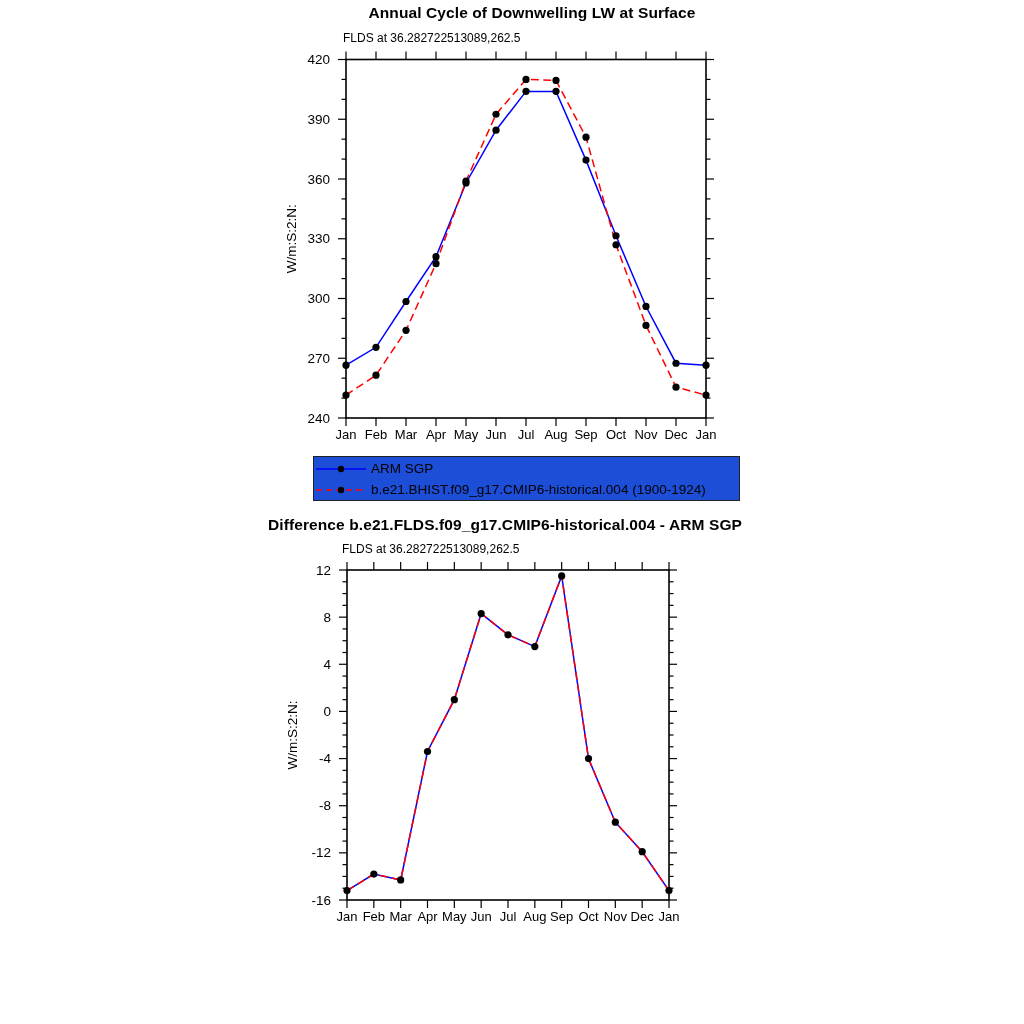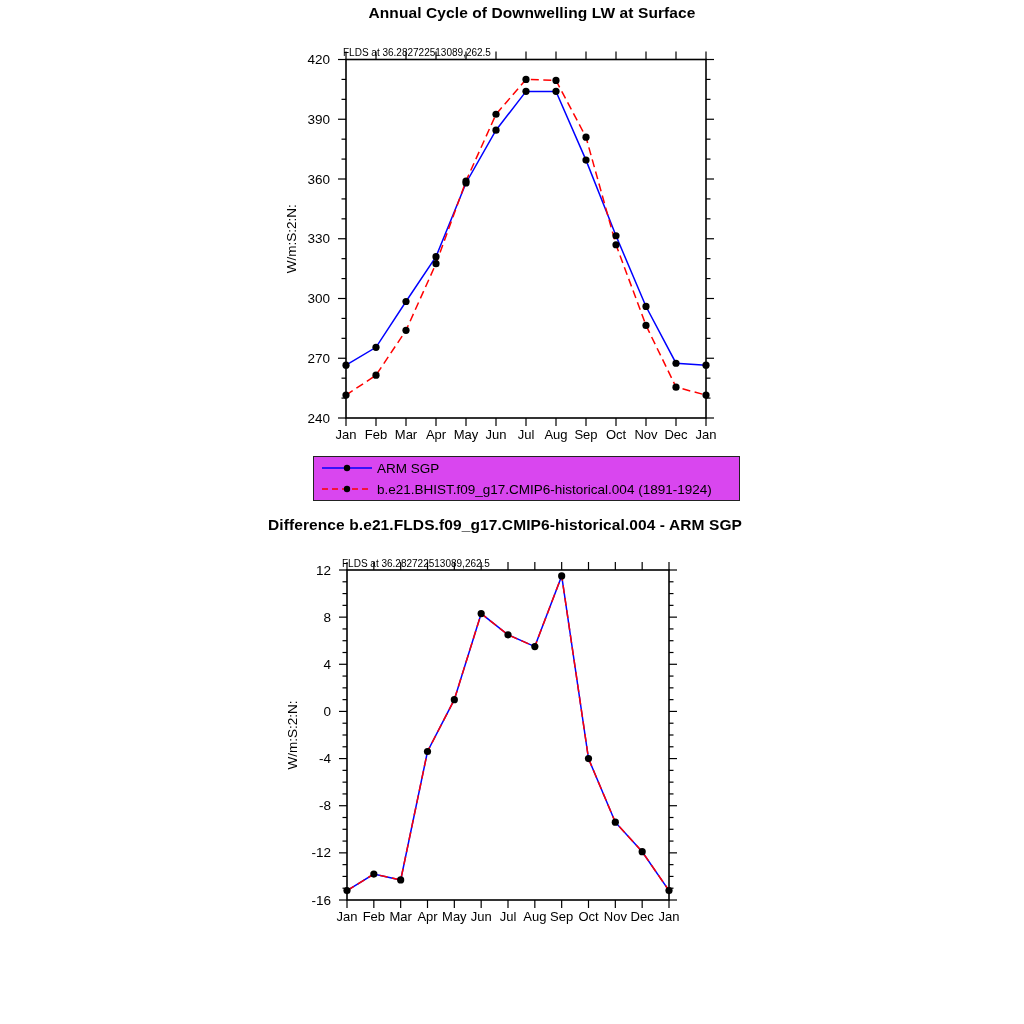--- a/index.html
+++ b/index.html
@@ -1,24 +1,24 @@
 <!DOCTYPE html>
 <html><head>
 <meta charset="utf-8">
 <style>
   html,body{margin:0;padding:0;background:#ffffff;}
   #root{position:relative;width:1024px;height:1024px;background:#ffffff;overflow:hidden;
         font-family:"Liberation Sans", sans-serif;color:#000;}
   #plot-svg{position:absolute;left:0;top:0;}
   .chart-title{position:absolute;font-size:15.5px;font-weight:bold;text-align:center;
                letter-spacing:0.1px;white-space:nowrap;}
-  .chart-subtitle{position:absolute;font-size:10px;font-weight:normal;white-space:nowrap;margin-top:16px;}
+  .chart-subtitle{position:absolute;font-size:12px;font-weight:normal;white-space:nowrap;}
   .legend{position:absolute;left:313px;top:456px;width:427px;height:45px;
-          border:1px solid #222;background:#d946ef;box-sizing:border-box;
-          display:flex;flex-direction:column;justify-content:center;padding-left:6px;}
+          border:1px solid #222;background:#1d4ed8;box-sizing:border-box;
+          display:flex;flex-direction:column;justify-content:flex-end;}
   .legend-row{display:flex;align-items:center;height:21px;}
   .legend-label{font-size:13.5px;margin-left:3px;white-space:nowrap;}
   .sample line{stroke-width:1.5;}
 </style>
 </head>
 <body>
 
 <div id="root">
 
   <svg id="plot-svg" width="1024" height="1024" viewBox="0 0 1024 1024">
@@ -288,21 +288,21 @@
         <line x1="2" y1="7" x2="52" y2="7" stroke="#0000ff"></line>
         <circle cx="27" cy="7" r="3.2" fill="#000"></circle>
       </svg>
       <span class="legend-label">ARM SGP</span>
     </div>
     <div class="legend-row">
       <svg class="sample" width="54" height="14">
         <line x1="2" y1="7" x2="52" y2="7" stroke="#ff0000" stroke-dasharray="6 4"></line>
         <circle cx="27" cy="7" r="3.2" fill="#000"></circle>
       </svg>
-      <span class="legend-label">b.e21.BHIST.f09_g17.CMIP6-historical.004 (1891-1924)</span>
+      <span class="legend-label">b.e21.BHIST.f09_g17.CMIP6-historical.004 (1900-1924)</span>
     </div>
   </div>
 
   <div class="chart-title" style="top:516px;left:0;width:1010px;">Difference b.e21.FLDS.f09_g17.CMIP6-historical.004 - ARM SGP</div>
 
   <div class="chart-subtitle" style="top:542px;left:342px;">FLDS at 36.282722513089,262.5</div>
 
 </div>
 
 </body></html>

